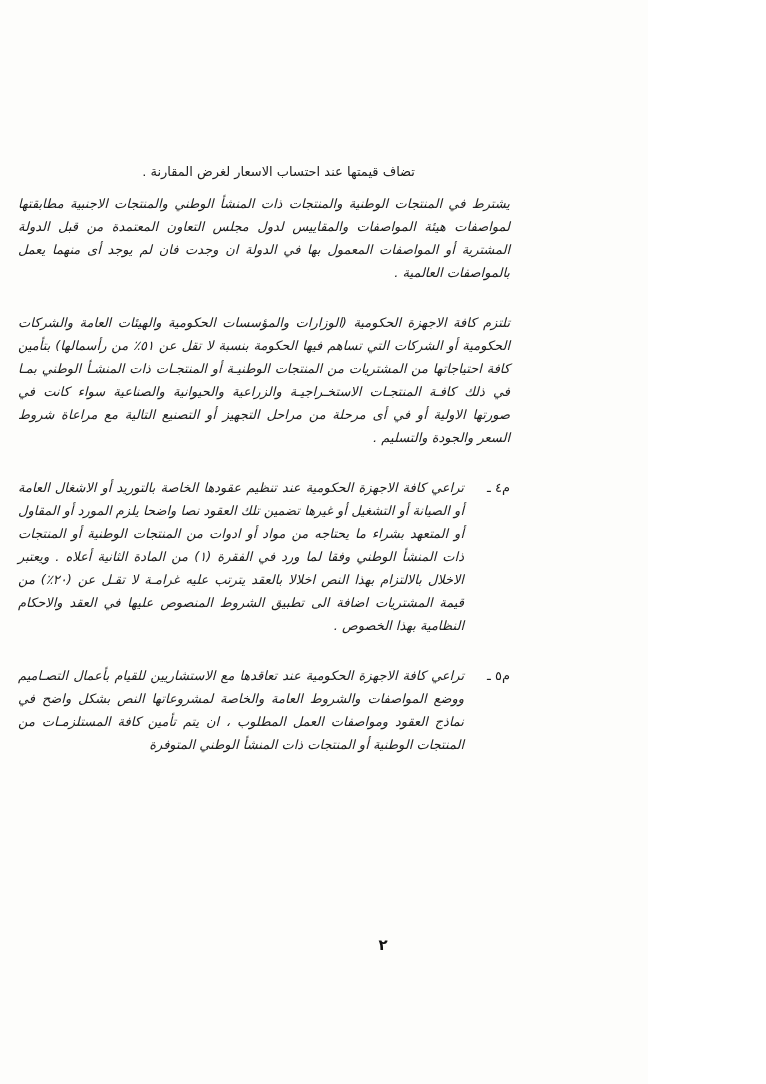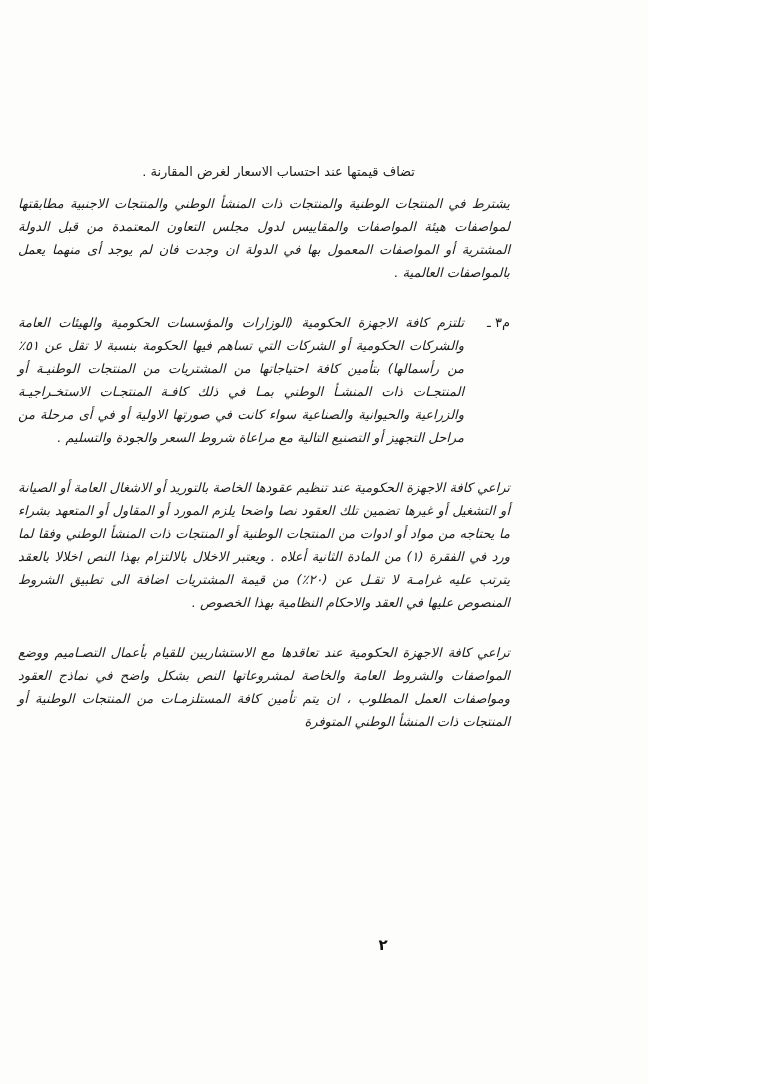--- a/index.html
+++ b/index.html
@@ -66,28 +66,29 @@
 <div class="page">
   <div class="content" lang="ar" dir="rtl">
 
     <div class="continuation-line">تضاف قيمتها عند احتساب الاسعار لغرض المقارنة .</div>
 
     <div class="clause gap-sm">
       <div class="clause-text">يشترط في المنتجات الوطنية والمنتجات ذات المنشأ الوطني والمنتجات الاجنبية مطابقتها لمواصفات هيئة المواصفات والمقاييس لدول مجلس التعاون المعتمدة من قبل الدولة المشترية أو المواصفات المعمول بها في الدولة ان وجدت فان لم يوجد أى منهما يعمل بالمواصفات العالمية .</div>
     </div>
 
     <div class="clause gap-lg">
-      <span class="clause-label">م٣ ـ</span>
       <div class="clause-text">تلتزم كافة الاجهزة الحكومية (الوزارات والمؤسسات الحكومية والهيئات العامة والشركات الحكومية أو الشركات التي تساهم فيها الحكومة بنسبة لا تقل عن ٥١٪ من رأسمالها) بتأمين كافة احتياجاتها من المشتريات من المنتجات الوطنيـة أو المنتجـات ذات المنشـأ الوطني بمـا في ذلك كافـة المنتجـات الاستخـراجيـة والزراعية والحيوانية والصناعية سواء كانت في صورتها الاولية أو في أى مرحلة من مراحل التجهيز أو التصنيع التالية مع مراعاة شروط السعر والجودة والتسليم .</div>
     </div>
 
     <div class="clause gap-lg">
+      <span class="clause-label">م٤ ـ</span>
       <div class="clause-text">تراعي كافة الاجهزة الحكومية عند تنظيم عقودها الخاصة بالتوريد أو الاشغال العامة أو الصيانة أو التشغيل أو غيرها تضمين تلك العقود نصا واضحا يلزم المورد أو المقاول أو المتعهد بشراء ما يحتاجه من مواد أو ادوات من المنتجات الوطنية أو المنتجات ذات المنشأ الوطني وفقا لما ورد في الفقرة (١) من المادة الثانية أعلاه . ويعتبر الاخلال بالالتزام بهذا النص اخلالا بالعقد يترتب عليه غرامـة لا تقـل عن (٢٠٪) من قيمة المشتريات اضافة الى تطبيق الشروط المنصوص عليها في العقد والاحكام النظامية بهذا الخصوص .</div>
     </div>
 
     <div class="clause gap-lg">
+      <span class="clause-label">م٥ ـ</span>
       <div class="clause-text">تراعي كافة الاجهزة الحكومية عند تعاقدها مع الاستشاريين للقيام بأعمال التصـاميم ووضع المواصفات والشروط العامة والخاصة لمشروعاتها النص بشكل واضح في نماذج العقود ومواصفات العمل المطلوب ، ان يتم تأمين كافة المستلزمـات من المنتجات الوطنية أو المنتجات ذات المنشأ الوطني المتوفرة</div>
     </div>
 
   </div>
 
   <div class="page-number">٢</div>
 </div>
 
 </body></html>

